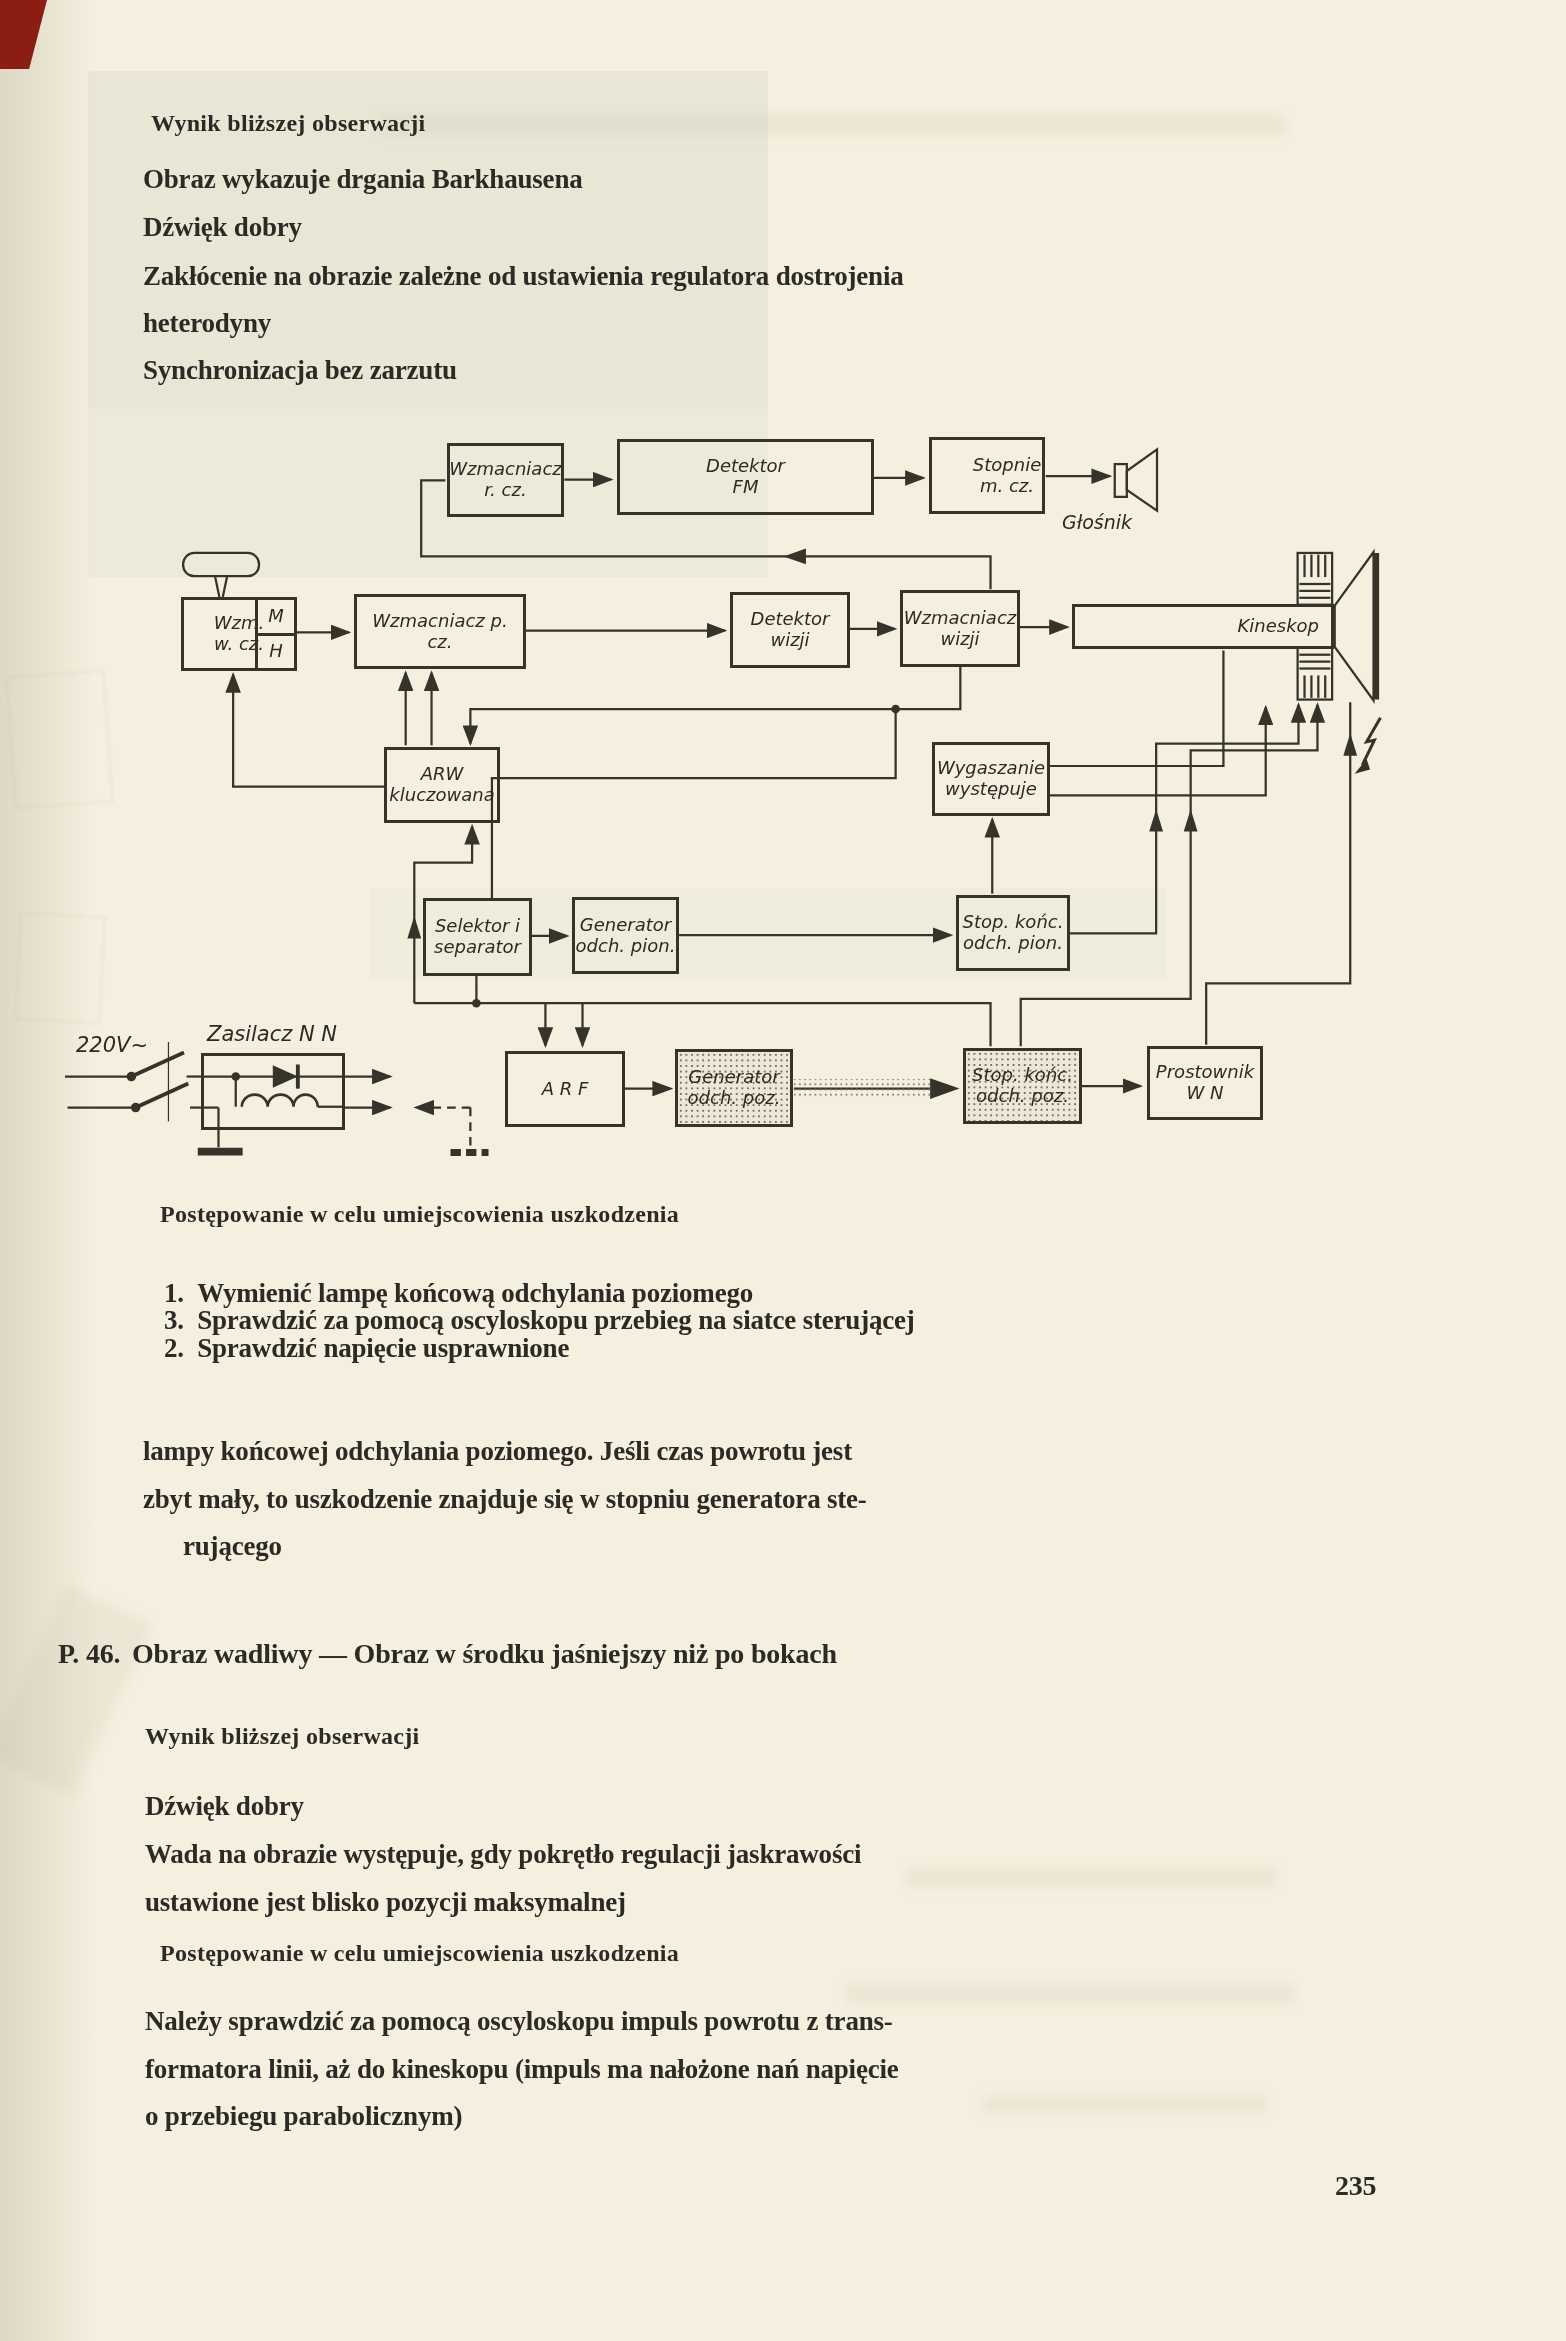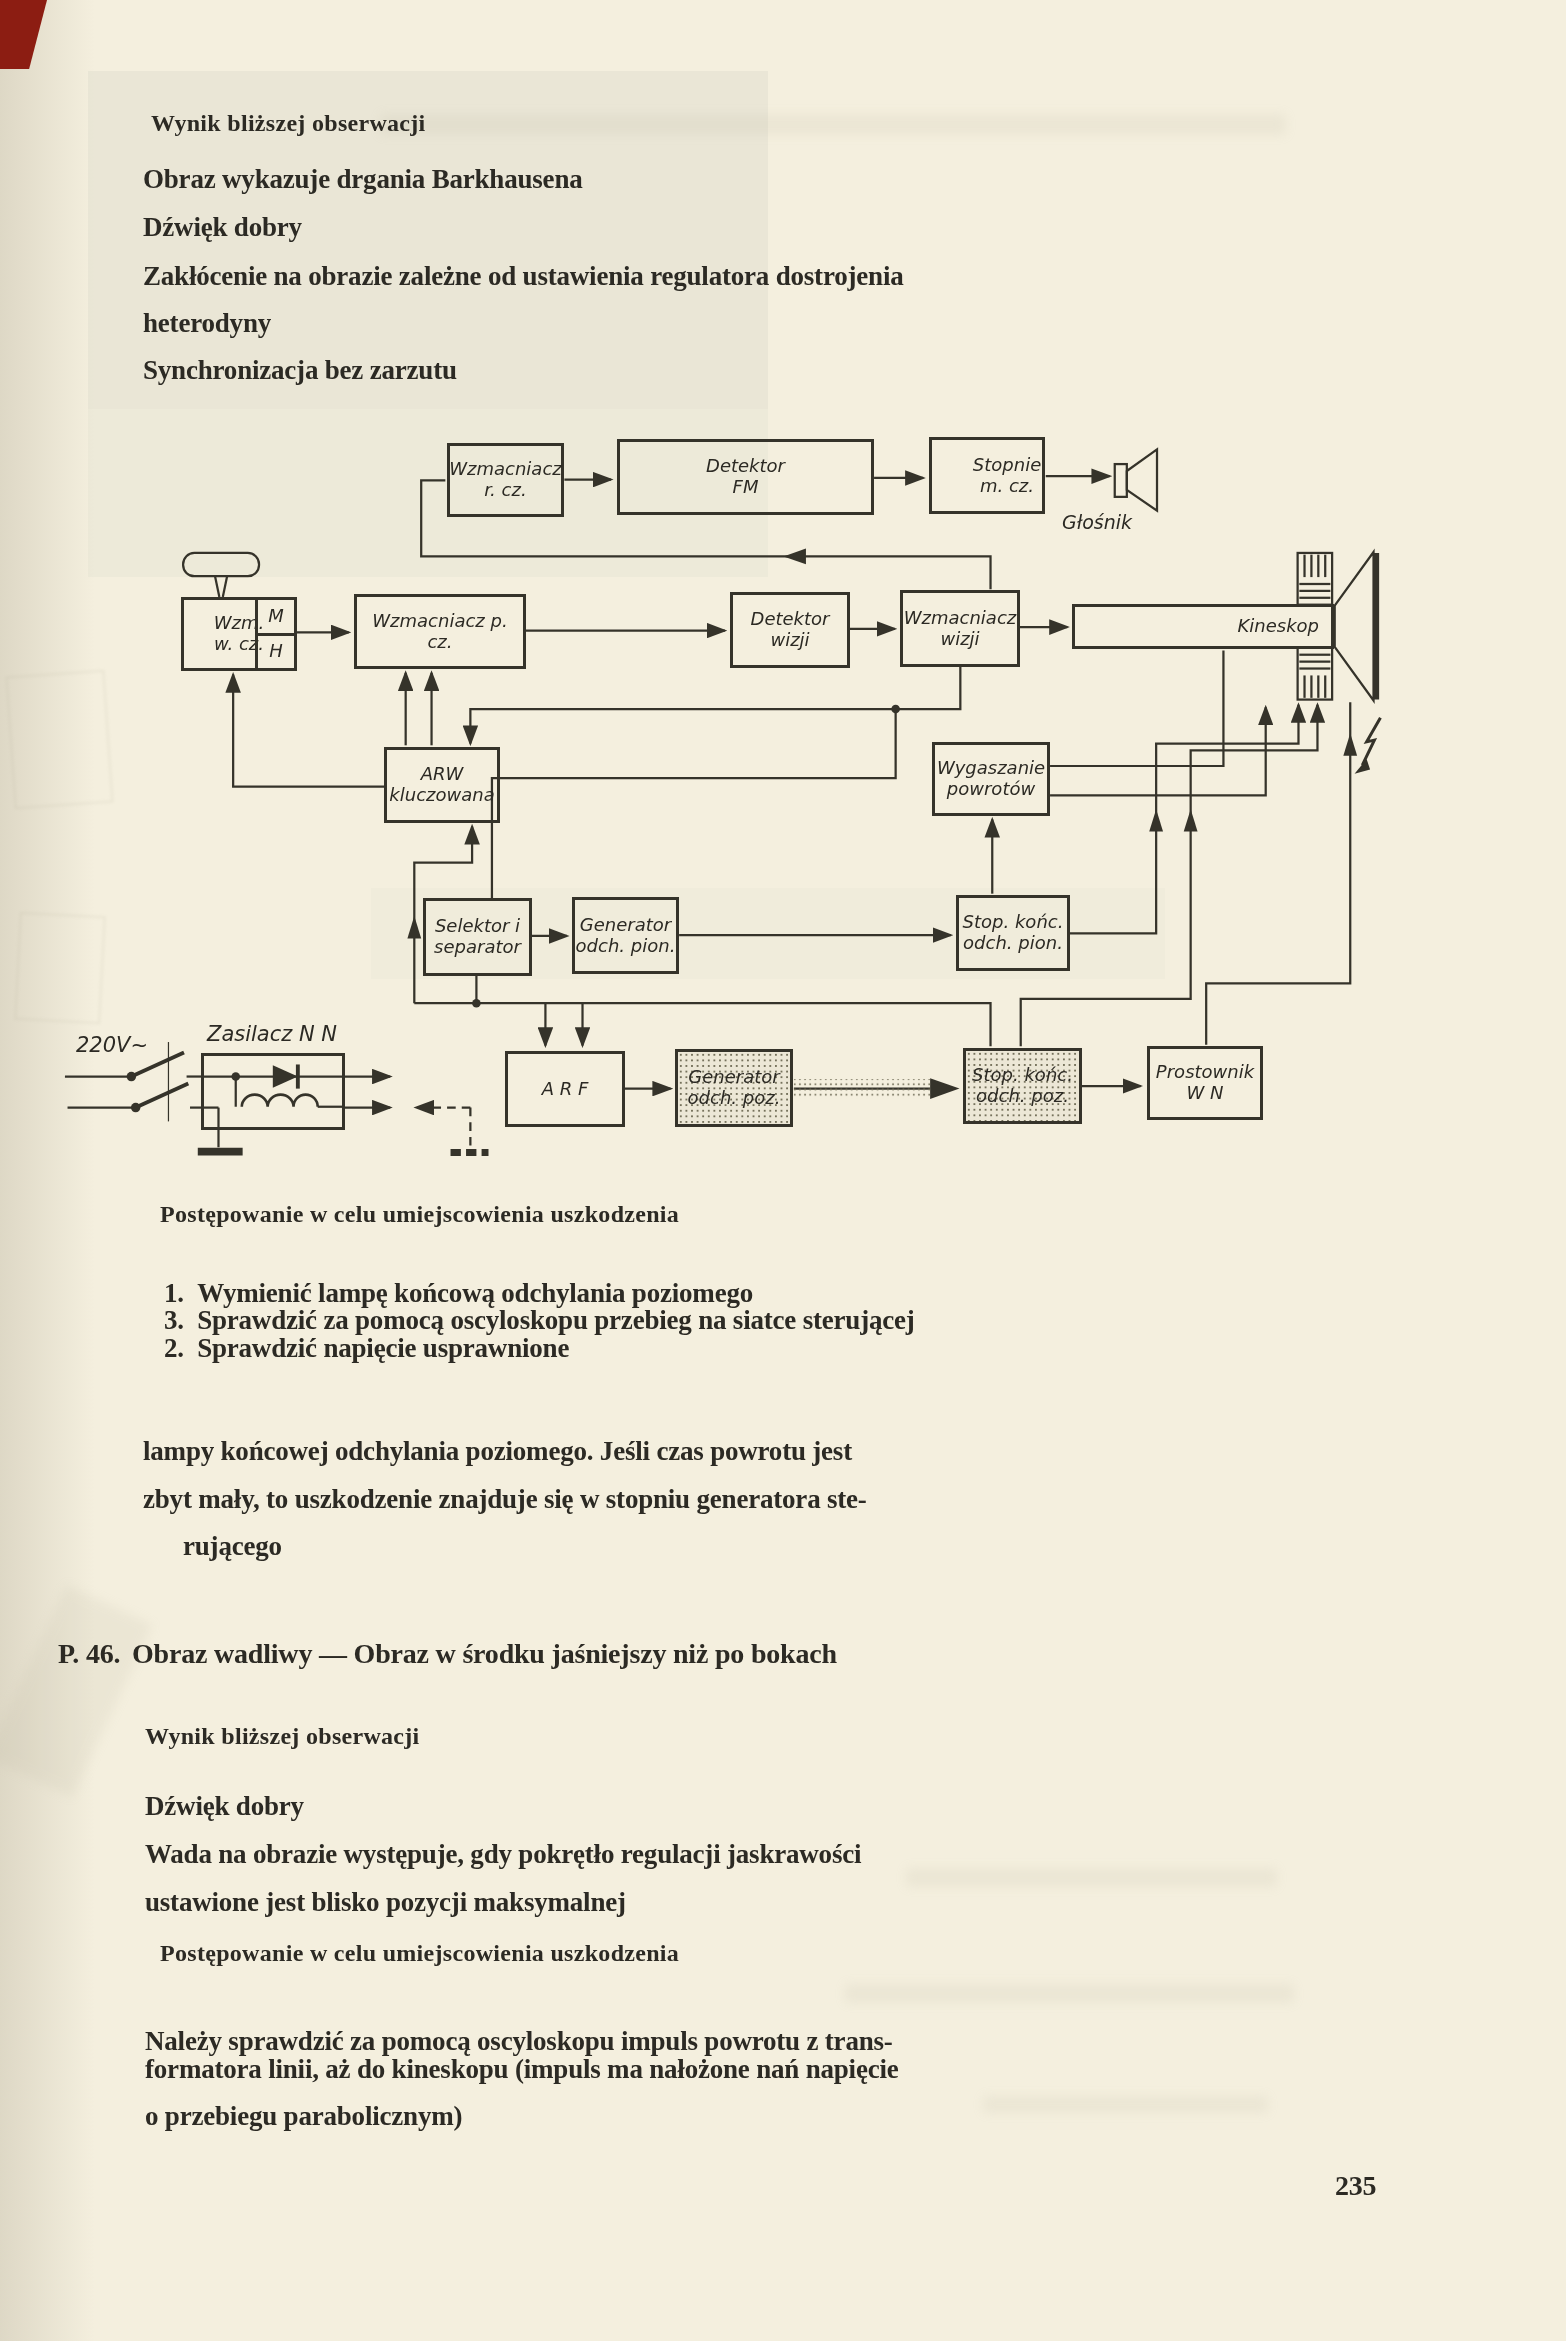--- a/index.html
+++ b/index.html
@@ -184,21 +184,21 @@
 <div class="bx" style="left:354px;top:594px;width:172px;height:75px;">Wzmacniacz p. cz.</div>
 <div class="bx" style="left:730px;top:592px;width:120px;height:76px;">Detektor
 wizji</div>
 <div class="bx" style="left:900px;top:590px;width:120px;height:77px;">Wzmacniacz
 wizji</div>
 <div class="bx" style="left:1072px;top:604px;width:262px;height:45px;justify-content:flex-end;padding-right:12px;">Kineskop</div>
 
 <div class="bx" style="left:384px;top:747px;width:116px;height:76px;">ARW
 kluczowana</div>
 <div class="bx" style="left:932px;top:742px;width:118px;height:74px;">Wygaszanie
-powrotów</div>
+występuje</div>
 
 <div class="bx" style="left:423px;top:898px;width:109px;height:78px;">Selektor i
 separator</div>
 <div class="bx" style="left:572px;top:897px;width:107px;height:77px;">Generator
 odch. pion.</div>
 <div class="bx" style="left:956px;top:895px;width:114px;height:76px;">Stop. końc.
 odch. pion.</div>
 
 <div class="dl" style="left:207px;top:1022px;font-size:21px;">Zasilacz N N</div>
 <div class="dl" style="left:76px;top:1033px;font-size:21px;">220V~</div>
@@ -221,18 +221,18 @@
 
 <div class="t ttl" style="left:58px;top:1638px;">P. 46.</div>
 <div class="t ttl" style="left:132px;top:1638px;">Obraz wadliwy — Obraz w środku jaśniejszy niż po bokach</div>
 
 <div class="t hd" style="left:145px;top:1723px;">Wynik bliższej obserwacji</div>
 <div class="t" style="left:145px;top:1791px;">Dźwięk dobry</div>
 <div class="t" style="left:145px;top:1839px;">Wada na obrazie występuje, gdy pokrętło regulacji jaskrawości</div>
 <div class="t" style="left:145px;top:1887px;">ustawione jest blisko pozycji maksymalnej</div>
 
 <div class="t hd" style="left:160px;top:1940px;">Postępowanie w celu umiejscowienia uszkodzenia</div>
-<div class="t" style="left:145px;top:2006px;margin-top:20px;">Należy sprawdzić za pomocą oscyloskopu impuls powrotu z trans-</div>
+<div class="t" style="left:145px;top:2006px;">Należy sprawdzić za pomocą oscyloskopu impuls powrotu z trans-</div>
 <div class="t" style="left:145px;top:2054px;">formatora linii, aż do kineskopu (impuls ma nałożone nań napięcie</div>
 <div class="t" style="left:145px;top:2101px;">o przebiegu parabolicznym)</div>
 
 <div class="t ttl" style="left:1335px;top:2170px;">235</div>
 
 
 </body></html>

